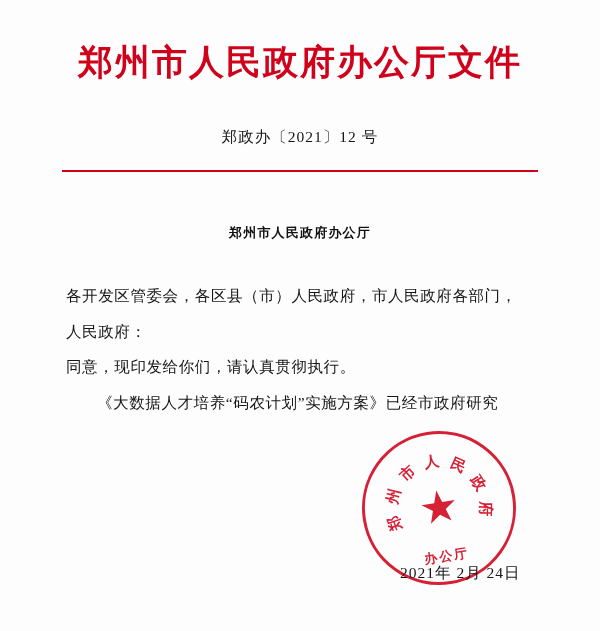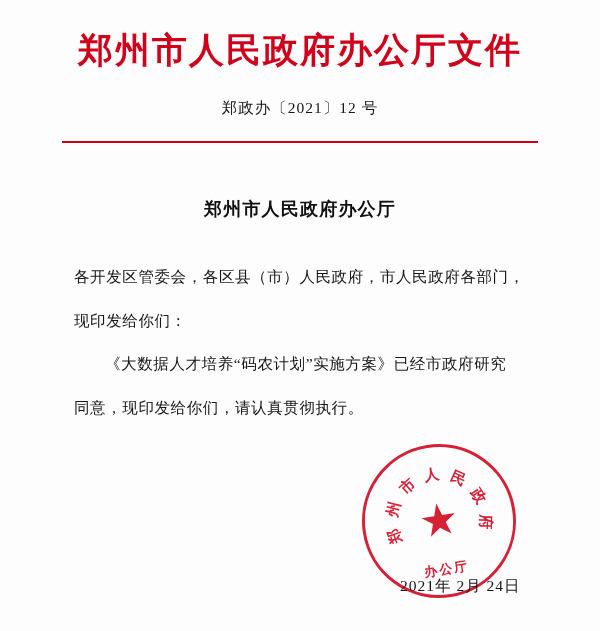--- a/index.html
+++ b/index.html
@@ -13,69 +13,69 @@
     font-family: "Liberation Serif", "DejaVu Serif", serif;
     color: #1a1a1a;
     overflow: hidden;
   }
   .page {
     position: relative;
     width: 600px;
     height: 631px;
     background: #fdfdfd;
     box-sizing: border-box;
-    padding: 0 62px;
+    padding: 12px 62px;
   }
   .masthead {
     text-align: center;
     padding-top: 28px;
   }
   .masthead-title {
     color: #d0021b;
     font-size: 35px;
     font-weight: bold;
     letter-spacing: 2px;
     font-family: "DejaVu Serif", "Liberation Serif", serif;
     line-height: 1.25;
     white-space: nowrap;
   }
   .doc-number {
     text-align: center;
     font-size: 15.5px;
-    margin-top: 26px;
+    margin-top: 43px;
     letter-spacing: 1px;
     color: #161616;
   }
   .red-rule {
     margin-top: 22px;
     height: 2px;
     background: #d0021b;
     width: 100%;
   }
   .title-block {
     text-align: center;
     margin-top: 48px;
   }
   .title-line {
-    font-size: 18px;
+    font-size: 13px;
     font-weight: bold;
     letter-spacing: 1.2px;
     line-height: 2.0;
     color: #111111;
     margin-top: 8px;
   }
   .body-block {
     margin-top: 34px;
     font-size: 15.5px;
     line-height: 2.05;
     letter-spacing: 0.6px;
     color: #161616;
   }
   .para {
-    margin: 12px;
+    margin: 4px;
   }
   .para.indent {
     text-indent: 2em;
   }
   .seal-area {
     position: relative;
     height: 150px;
   }
   .seal {
     position: absolute;
@@ -158,23 +158,23 @@
   <div class="doc-number">郑政办〔2021〕12 号</div>
 
   <div class="red-rule"></div>
 
   <div class="title-block">
     <div class="title-line">郑州市人民政府办公厅</div>
   </div>
 
   <div class="body-block">
     <p class="para">各开发区管委会，各区县（市）人民政府，市人民政府各部门，</p>
-    <p class="para">现印发给你们：</p>
+    <p class="para">人民政府：</p>
+    <p class="para">同意，现印发给你们，请认真贯彻执行。</p>
     <p class="para indent">《大数据人才培养“码农计划”实施方案》已经市政府研究</p>
-    <p class="para">同意，现印发给你们，请认真贯彻执行。</p>
   </div>
 
   <div class="seal-area">
     <div class="seal">
       <div class="seal-inner">
         <div class="seal-arc-text" id="sealArc">
             <span style="transform: rotate(-100deg) translate(-50%, -56px) rotate(0deg);">郑</span>
             <span style="transform: rotate(-66.6667deg) translate(-50%, -56px) rotate(0deg);">州</span>
             <span style="transform: rotate(-33.3333deg) translate(-50%, -56px) rotate(0deg);">市</span>
             <span style="transform: rotate(0deg) translate(-50%, -56px) rotate(0deg);">人</span>

